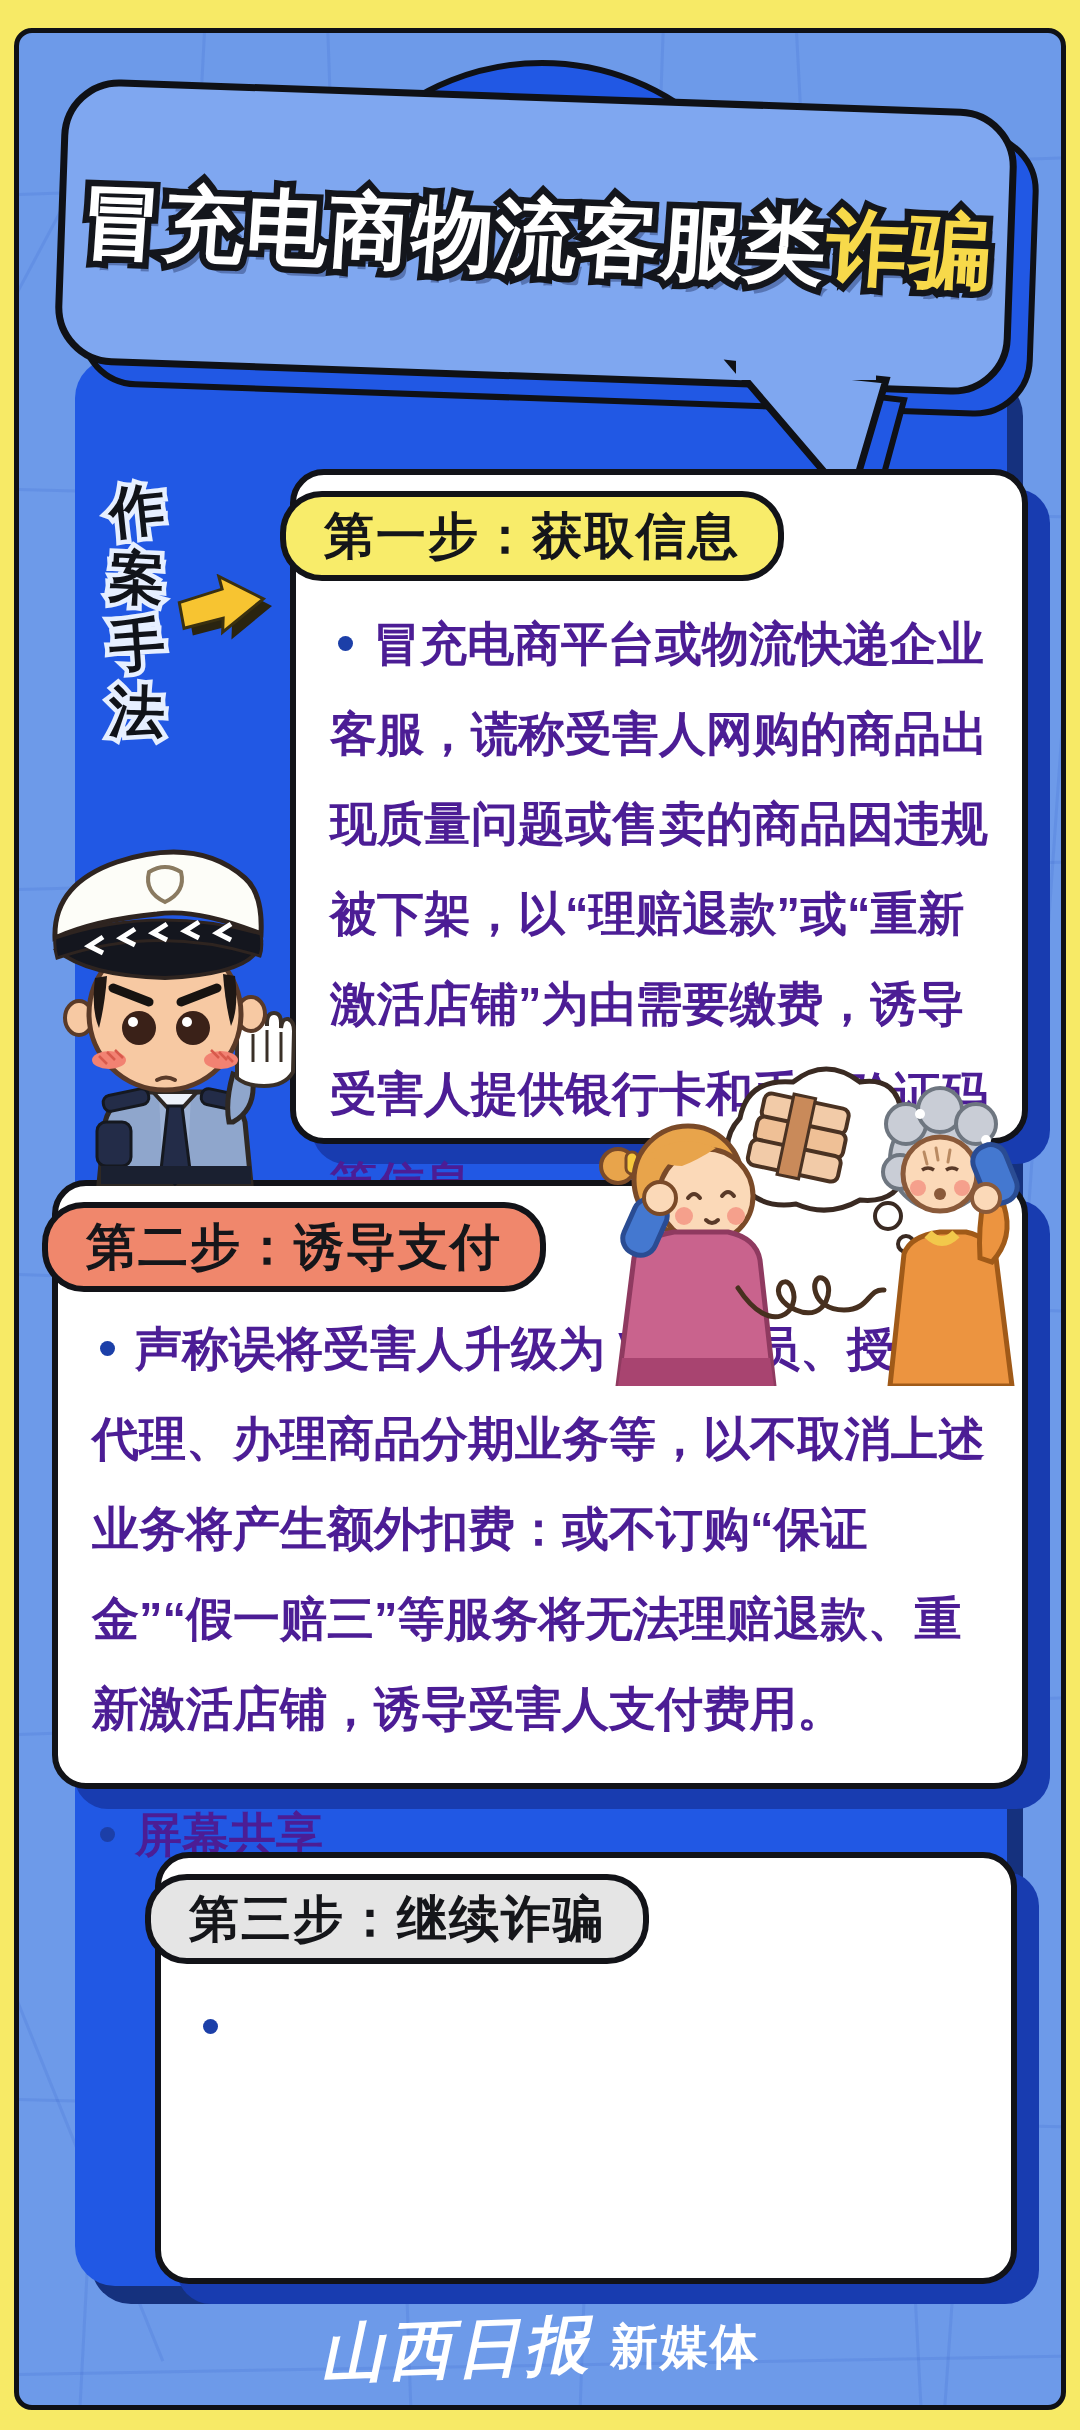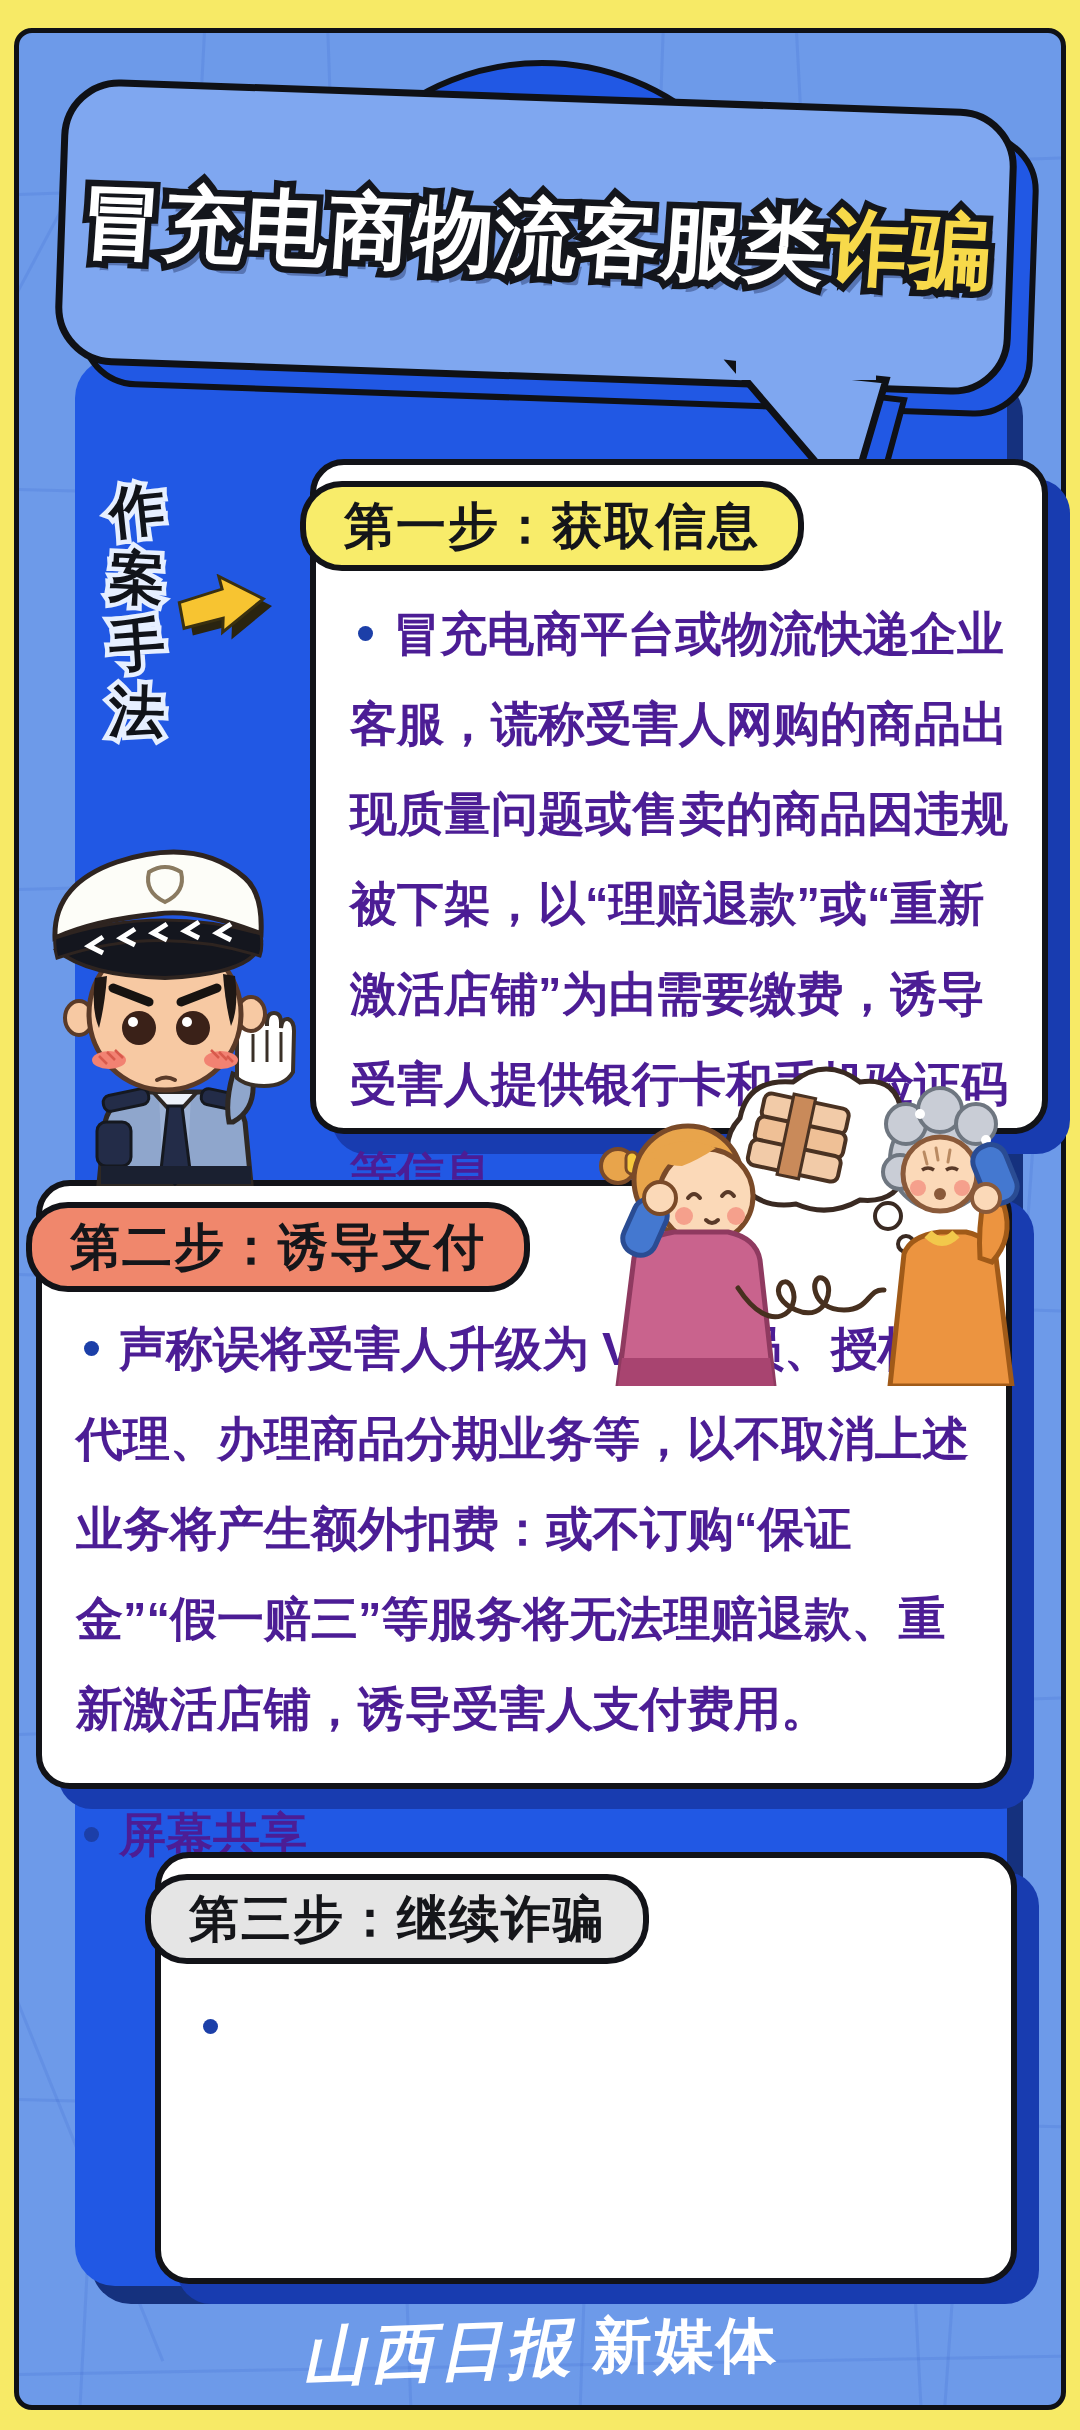--- a/index.html
+++ b/index.html
@@ -41,43 +41,43 @@
   .sl-char span{position:absolute;left:0;top:0;width:100%;}
   .sl-stroke{-webkit-text-stroke:9px #E6EFFF;}
   .sl-fill{color:#101319;}
   .r1{transform:rotate(-6deg);} .r2{transform:rotate(3deg);} .r3{transform:rotate(-4deg);} .r4{transform:rotate(2deg);}
 
   .arrow{position:absolute;left:176px;top:574px;width:96px;height:66px;z-index:6;}
 
   
   .card{position:absolute;background:#FFFFFF;border:6px solid #121318;border-radius:34px;
     box-shadow:22px 20px 0 #183CB0;z-index:6;}
-  .card1{left:290px;top:459px;width:726px;height:663px;margin-left:20px;}
-  .card2{left:36px;top:1180px;width:964px;height:597px;}
+  .card1{left:290px;top:469px;width:726px;height:663px;}
+  .card2{left:52px;top:1180px;width:964px;height:597px;}
   .card3{left:155px;top:1852px;width:850px;height:420px;}
   .stephead{position:absolute;left:-16px;top:16px;height:78px;border:6px solid #121318;border-radius:42px;
     display:flex;align-items:center;padding:0 38px;font-size:50px;font-weight:900;color:#15161A;
     letter-spacing:2px;white-space:nowrap;z-index:7;}
   .card-body{position:absolute;left:34px;right:26px;font-size:47px;line-height:90px;color:#4c1d95;font-weight:700;}
   .card1 .card-body{top:124px;}
   .card2 .card-body{top:118px;}
   .card3 .card-body{top:124px;}
   .card-body p{margin:0;}
   .card-body p + p{margin-top:36px;}
   .dot{display:inline-block;width:15px;height:15px;border-radius:50%;background:#1C3FA8;
     margin:0 20px 8px 8px;vertical-align:middle;}
 
   .police{position:absolute;left:46px;top:820px;width:258px;height:366px;z-index:8;}
   .ladies{position:absolute;left:588px;top:1048px;width:444px;height:338px;z-index:8;}
 
   
   .brand{position:absolute;left:0;right:0;top:2306px;text-align:center;z-index:2;color:#FFFFFF;}
   .brand-script{font-family:"DejaVu Serif","Liberation Serif",serif;font-style:italic;font-weight:700;
     font-size:64px;letter-spacing:4px;display:inline-block;transform:rotate(-2deg);}
-  .brand-suffix{font-family:Liberation Sans, sans-serif;font-weight:700;font-size:60px;
+  .brand-suffix{font-family:Liberation Sans, sans-serif;font-weight:700;font-size:48px;
     margin-left:18px;display:inline-block;vertical-align:8px;letter-spacing:2px;}
 </style>
 </head>
 <body>
 
 <div class="poster">
 
   <div class="inner">
     <div class="gline v" style="left:120px;transform:rotate(3deg);"></div>
     <div class="gline v" style="left:350px;transform:rotate(-2deg);"></div>

